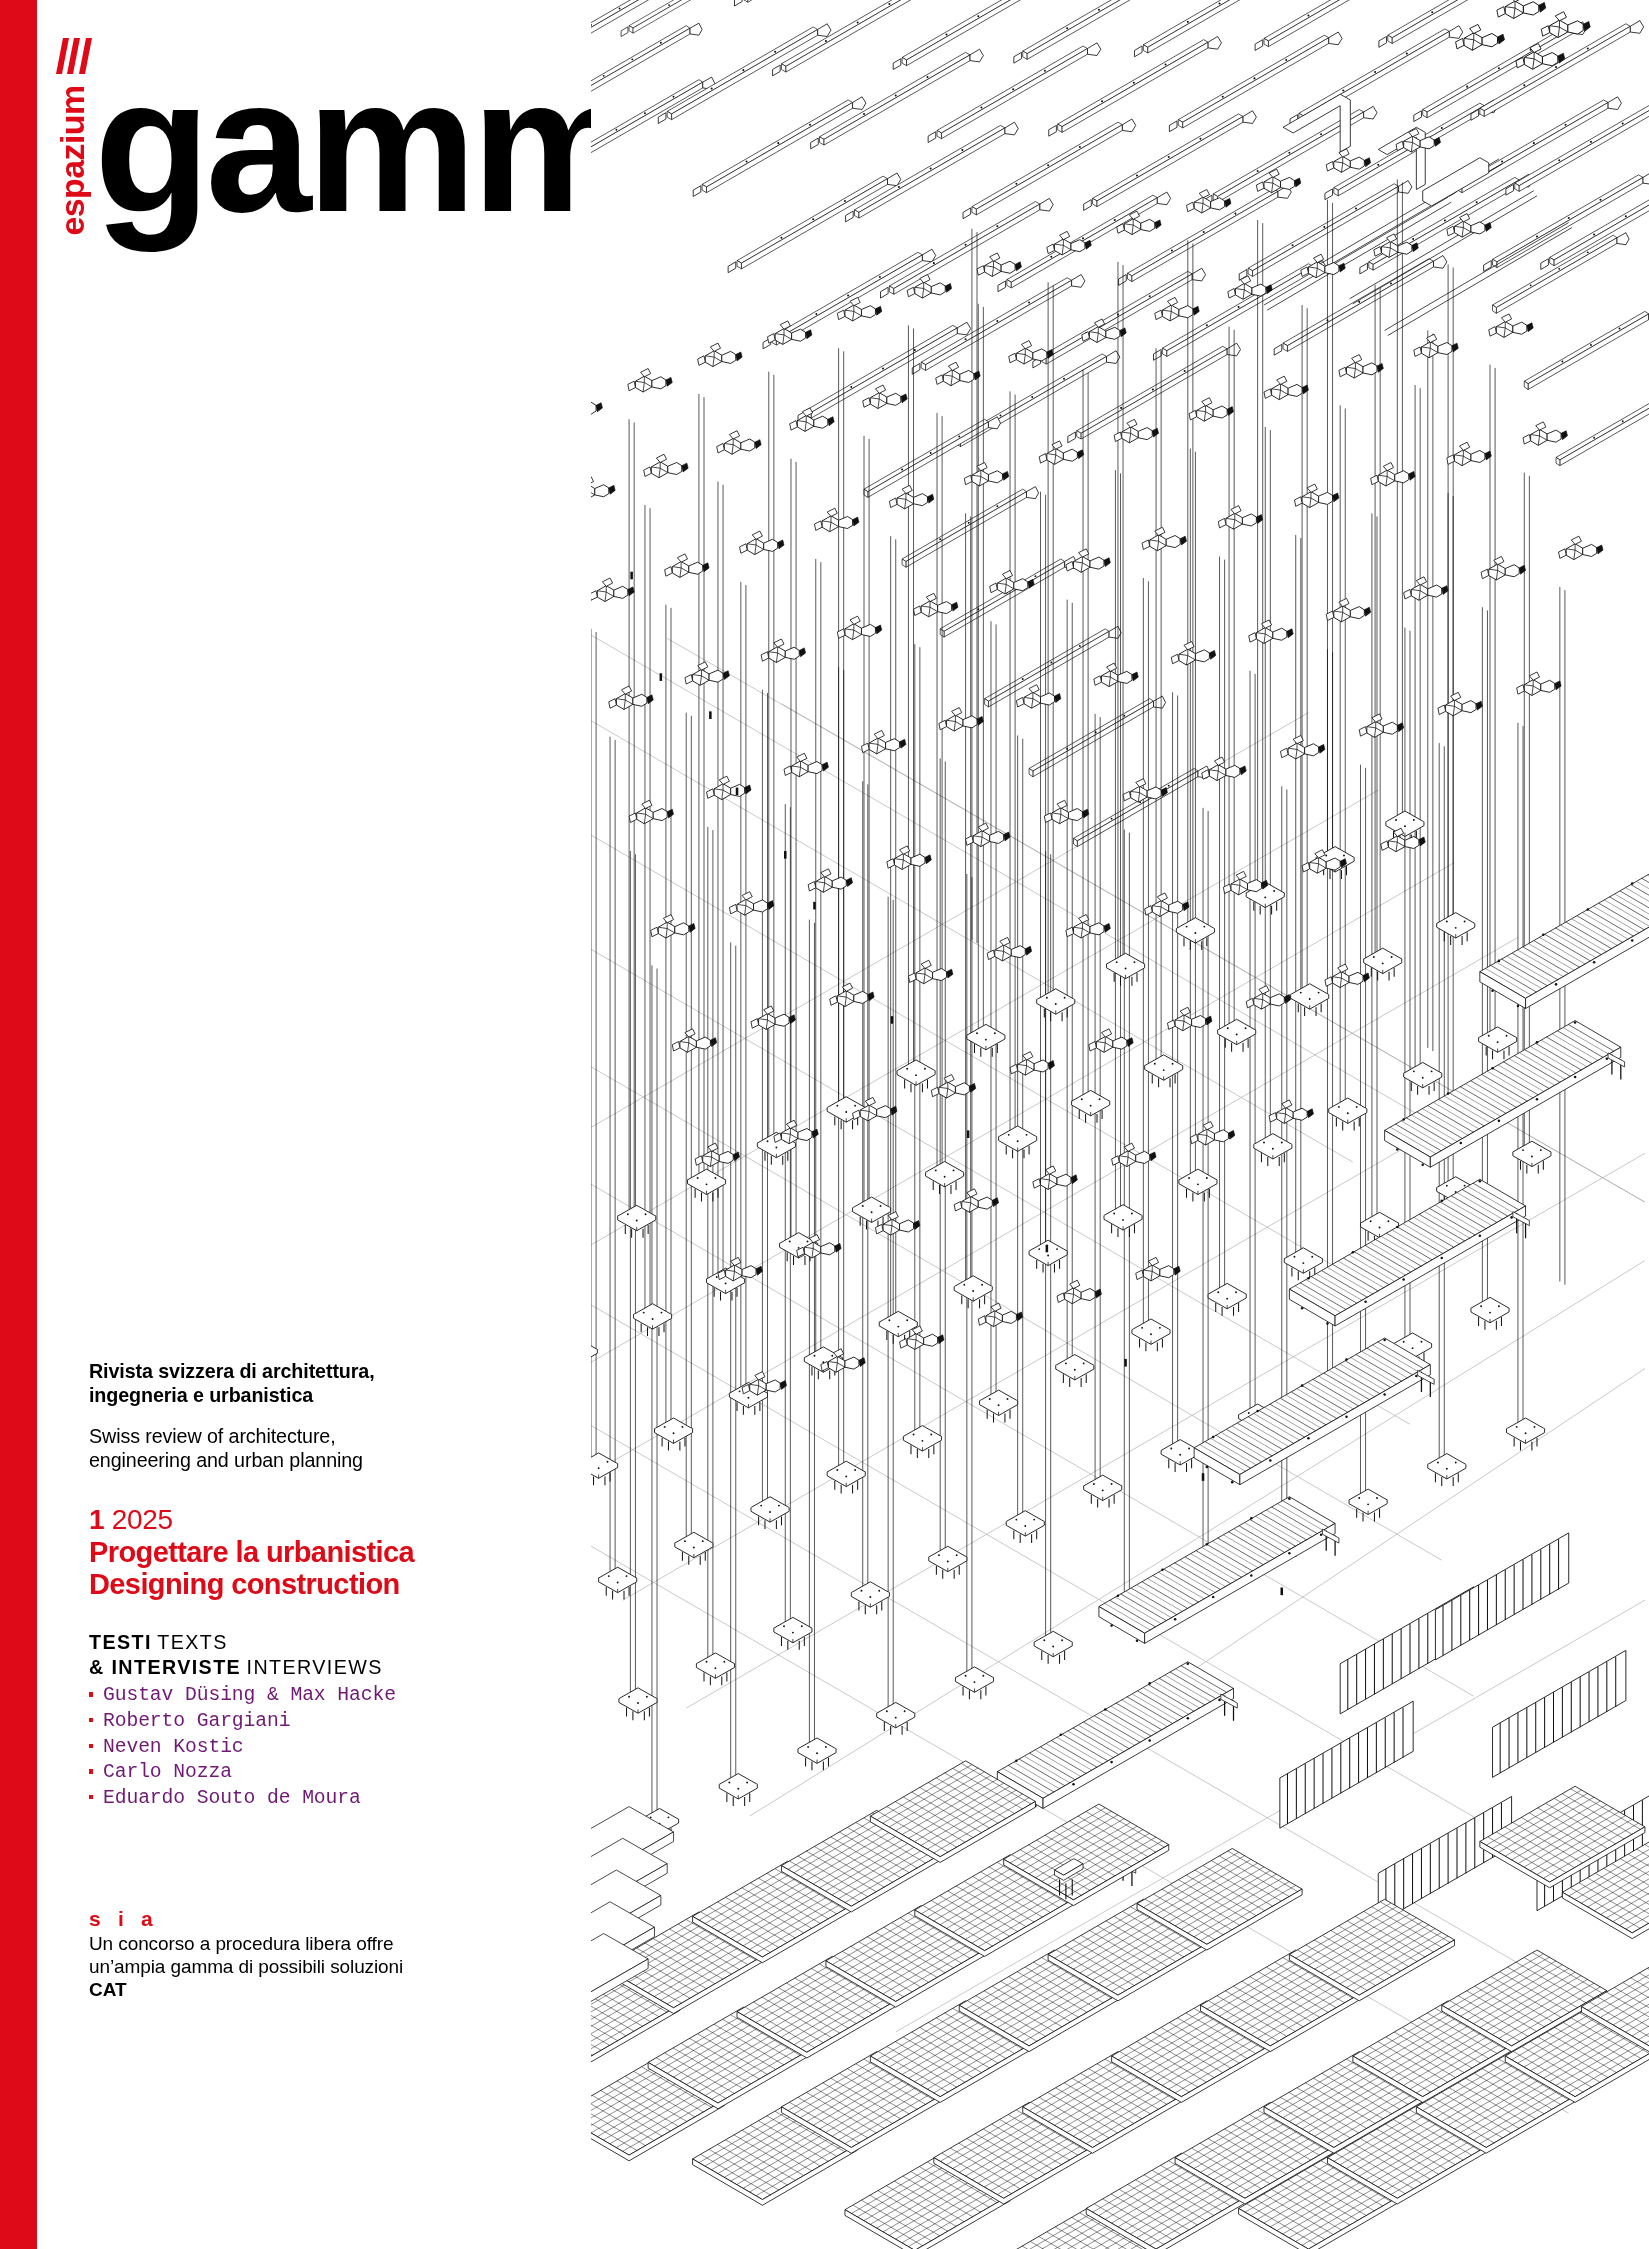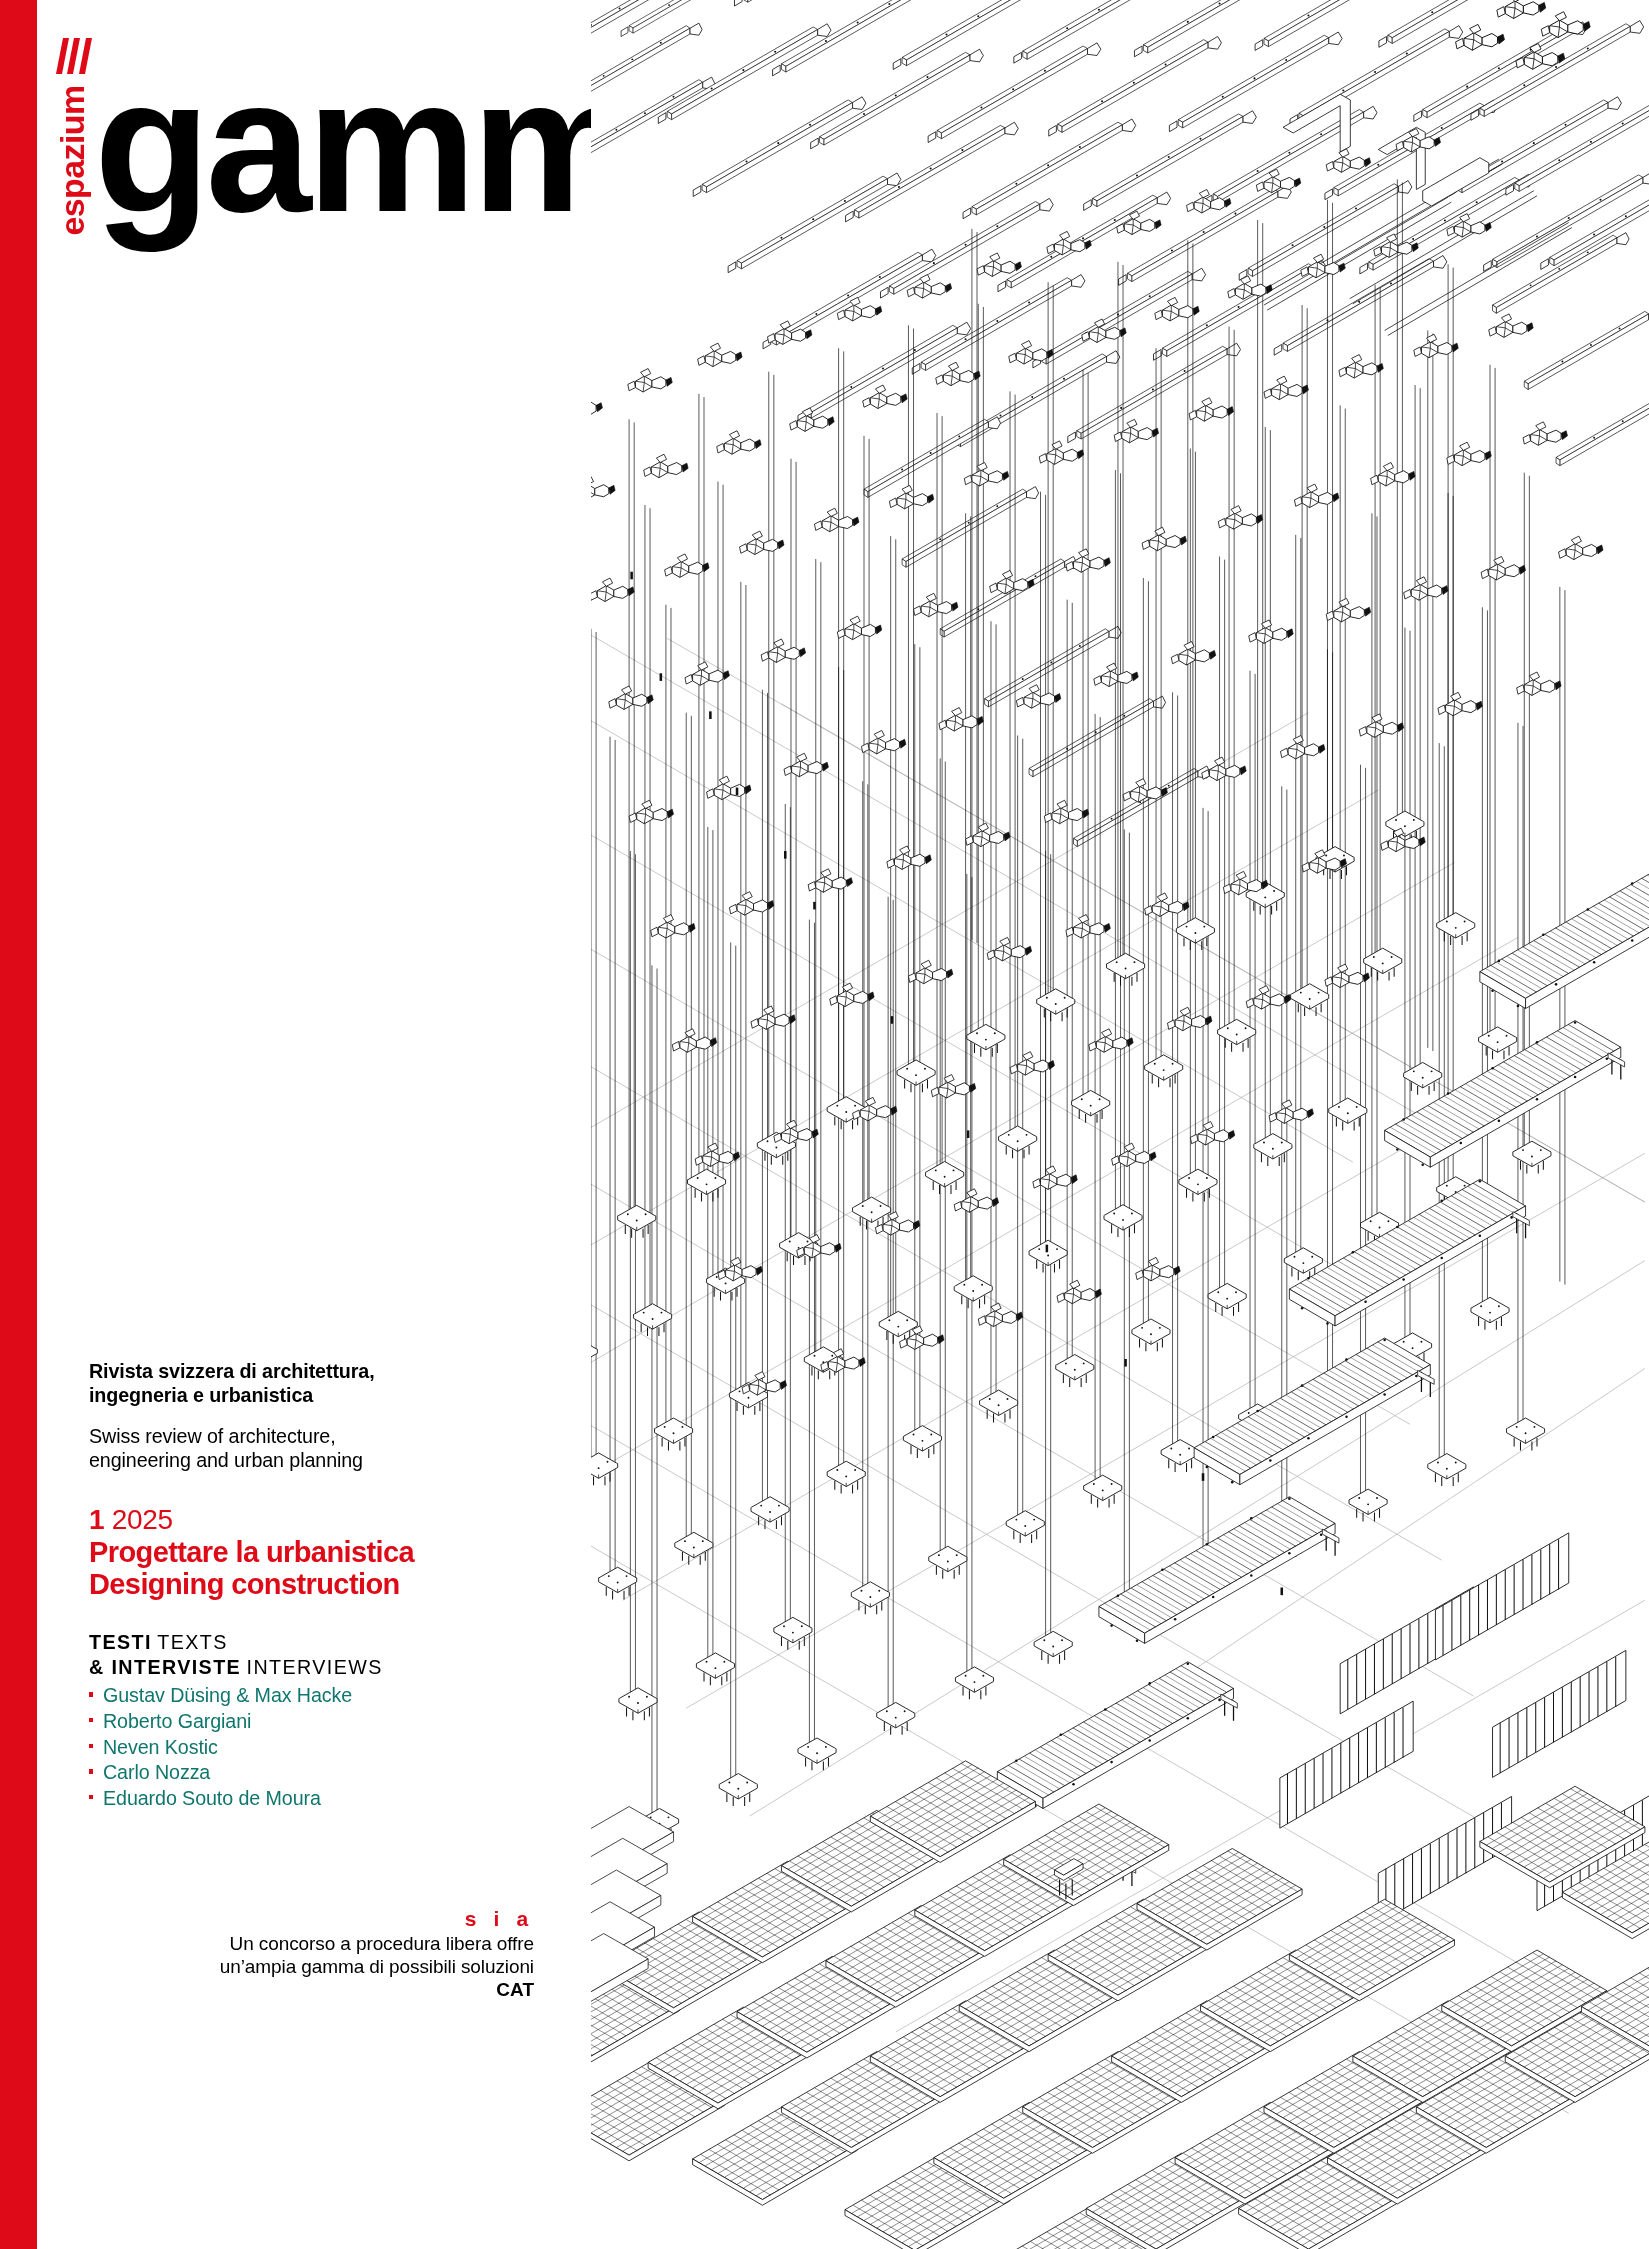--- a/index.html
+++ b/index.html
@@ -47,26 +47,26 @@
   .issue-line .num{font-weight:700;}
   .issue-line .yr{font-weight:400;}
   .issue-title{color:#DE0A17;font-size:29px;font-weight:700;line-height:1.12;
                letter-spacing:-0.6px;}
 
   #texts-block{margin-top:29px;}
   .kicker{font-size:19.7px;line-height:1.30;color:#000;white-space:nowrap;}
   .kicker .b{font-weight:700;letter-spacing:1.4px;}
   .kicker .r{font-weight:400;letter-spacing:1.4px;}
   .author-list{margin-top:2.5px;list-style:none;padding:0;}
-  .author-list li{font-size:19.7px;line-height:1.30;color:#0f766e;position:relative;
-                  padding-left:14px;letter-spacing:-0.1px;}
+  .author-list li{font-size:19.7px;line-height:1.30;color:#701a75;position:relative;
+                  padding-left:14px;letter-spacing:-0.1px;font-family:Liberation Mono, monospace;}
   .author-list li .bullet{position:absolute;left:0;top:9px;width:4.4px;height:4.4px;
                           background:#DE0A17;display:block;}
 
-  #sia-block{margin-top:95px;text-align:right;}
+  #sia-block{margin-top:95px;}
   .sia-mark{color:#DE0A17;font-size:21px;font-weight:700;letter-spacing:5.7px;line-height:1.2;}
   .sia-text{font-size:19px;font-weight:400;line-height:1.24;color:#000;margin-top:0;
             letter-spacing:-0.1px;}
   .cat-mark{font-size:19px;font-weight:700;color:#000;line-height:1.2;letter-spacing:0px;}
 </style>
 </head>
 <body>
 
 <div id="red-spine"></div>
 

